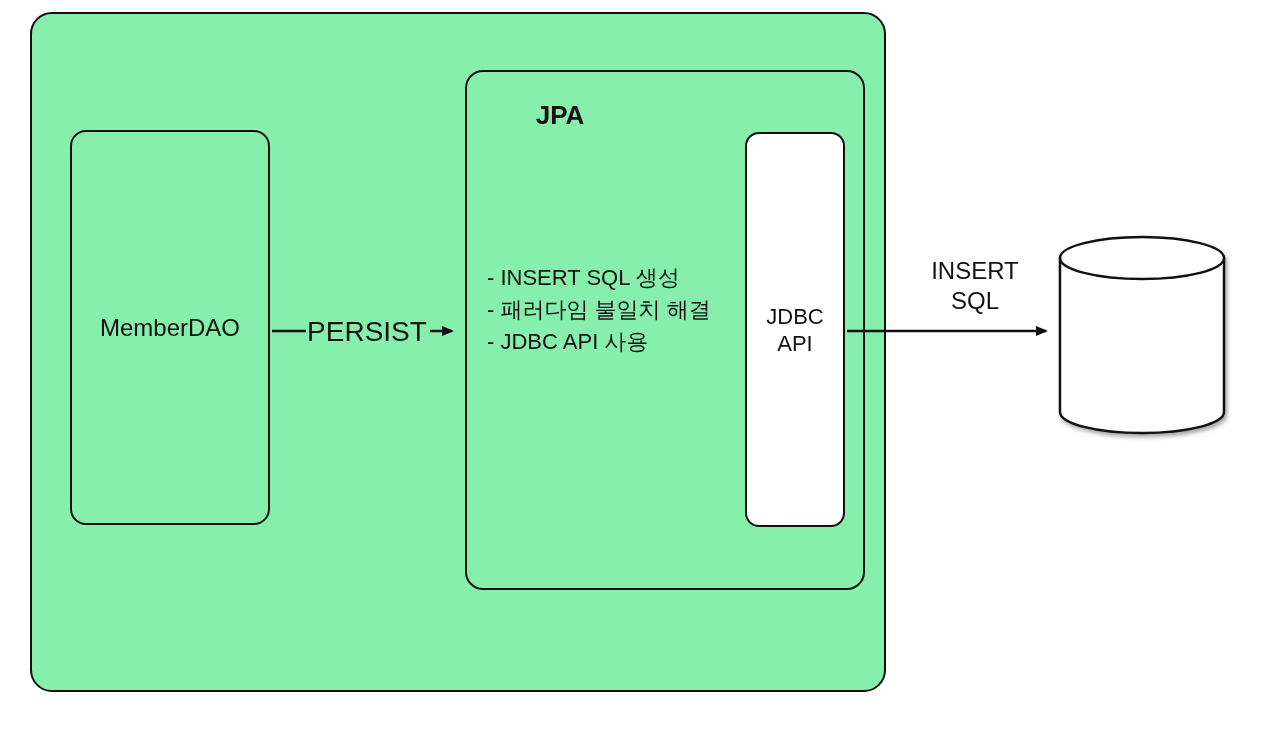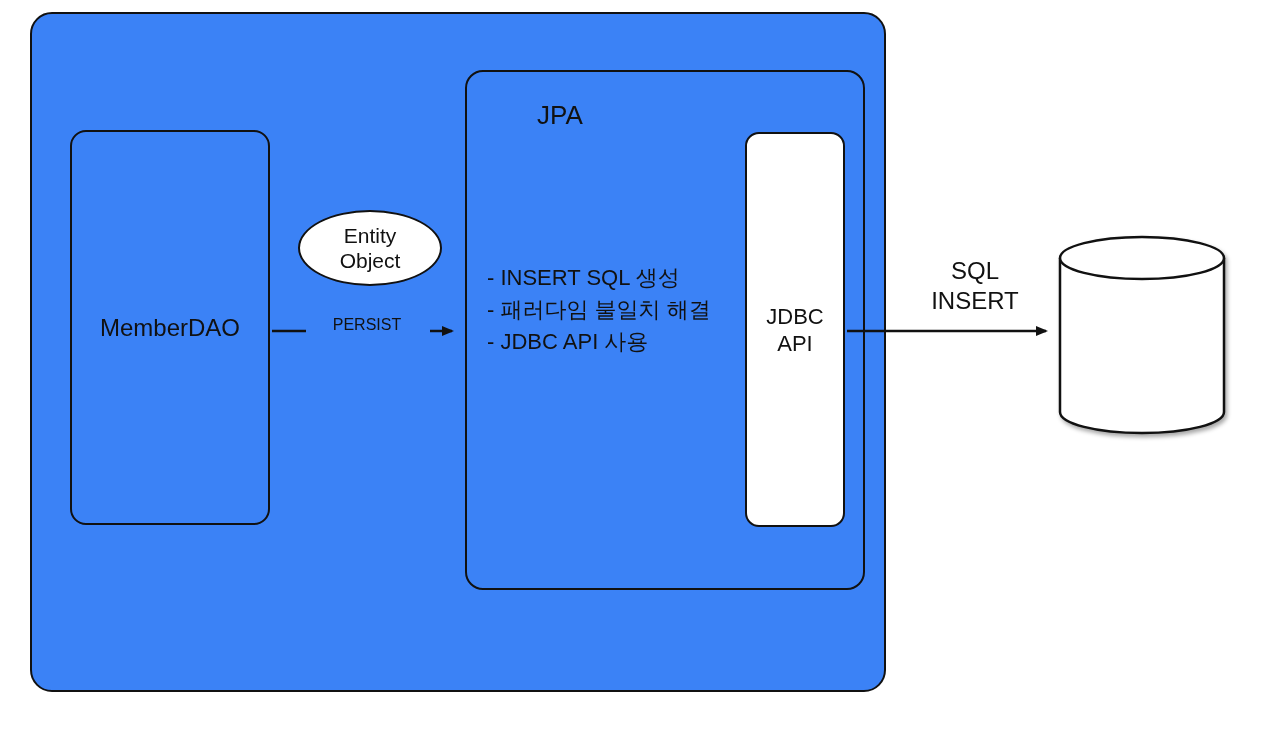--- a/index.html
+++ b/index.html
@@ -9,21 +9,21 @@
     font-family: "Liberation Sans", "DejaVu Sans", sans-serif;
     color: #111111;
     overflow: hidden;
     position: relative;
   }
   .stage { position: absolute; left: 0; top: 0; width: 1280px; height: 745px; }
 
   .box {
     position: absolute;
     border: 2px solid #111111;
-    background: #3b82f6;
+    background: #86efac;
   }
   .jvm-box {
     left: 30px; top: 12px; width: 856px; height: 680px;
     border-radius: 22px;
   }
   .jvm-label {
     position: absolute;
     left: 330px; top: 612px; width: 250px;
     text-align: center;
     font-size: 26px;
@@ -41,31 +41,31 @@
     border-radius: 50%;
     background: #ffffff;
     display: flex; flex-direction: column;
     align-items: center; justify-content: center;
     font-size: 21px; line-height: 25px;
   }
   .persist-label {
     position: absolute;
     left: 306px; top: 316px; width: 122px;
     text-align: center;
-    font-size: 16px;
+    font-size: 28px;
   }
   .jpa-box {
     left: 465px; top: 70px; width: 400px; height: 520px;
     border-radius: 18px;
   }
   .jpa-title {
     position: absolute;
     left: 475px; top: 100px; width: 170px;
     text-align: center;
-    font-size: 26px; font-weight: normal;
+    font-size: 26px; font-weight: bold;
   }
   .jpa-list {
     position: absolute;
     left: 487px; top: 262px;
     font-size: 22px; line-height: 32px;
     white-space: nowrap;
   }
   .jdbc-box {
     left: 745px; top: 132px; width: 100px; height: 395px;
     border-radius: 14px;
@@ -96,44 +96,40 @@
 <body>
 
 <div class="stage">
 
   <div class="box jvm-box"></div>
 
   <div class="box memberdao-box">
     <span>MemberDAO</span>
   </div>
 
-  <div class="entity-ellipse">
-    <span>Entity</span>
-    <span>Object</span>
-  </div>
 
   <div class="persist-label">PERSIST</div>
 
   <div class="box jpa-box"></div>
   <div class="jpa-title">JPA</div>
 
   <div class="jpa-list">
     <div>- INSERT SQL 생성</div>
     <div>- 패러다임 불일치 해결</div>
     <div>- JDBC API 사용</div>
   </div>
 
   <div class="box jdbc-box">
     <span>JDBC</span>
     <span>API</span>
   </div>
 
   <div class="insert-sql-label">
+    <div>INSERT</div>
     <div>SQL</div>
-    <div>INSERT</div>
   </div>
 
   <div class="db-label">DB</div>
 
   <svg class="overlay" viewBox="0 0 1280 745" xmlns="http://www.w3.org/2000/svg">
     <defs>
       <marker id="arrowhead" markerWidth="12" markerHeight="10" refX="10" refY="5" orient="auto" markerUnits="userSpaceOnUse">
         <path d="M0,0 L12,5 L0,10 z" fill="#111111"></path>
       </marker>
     </defs>

